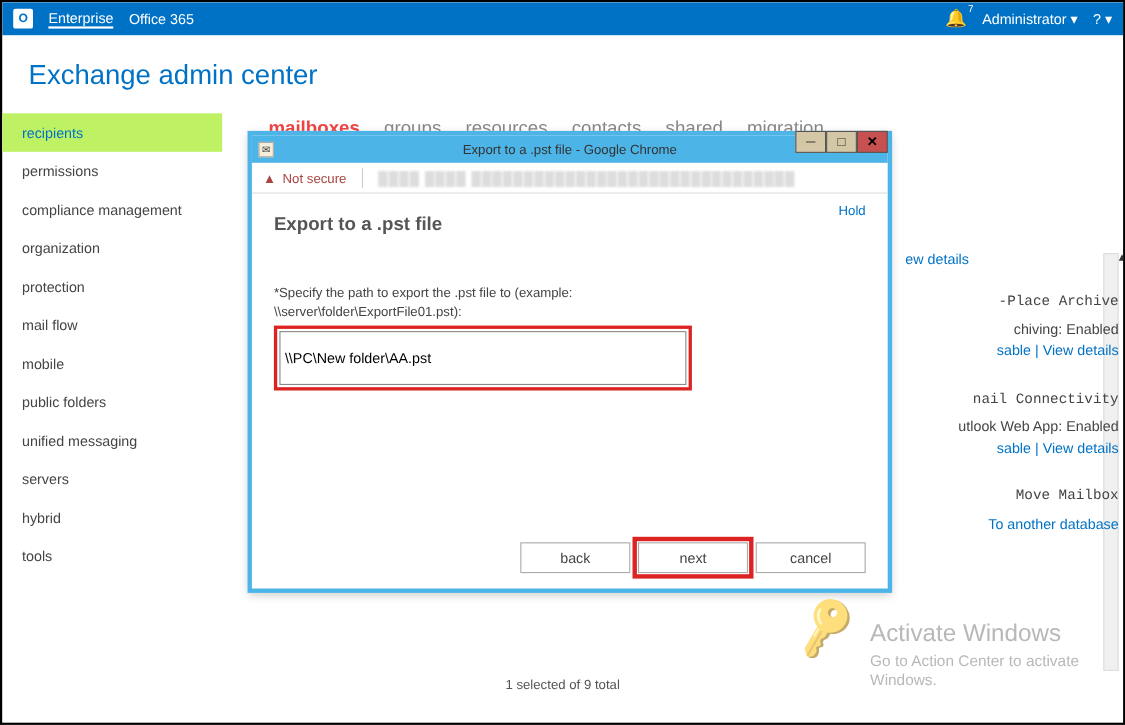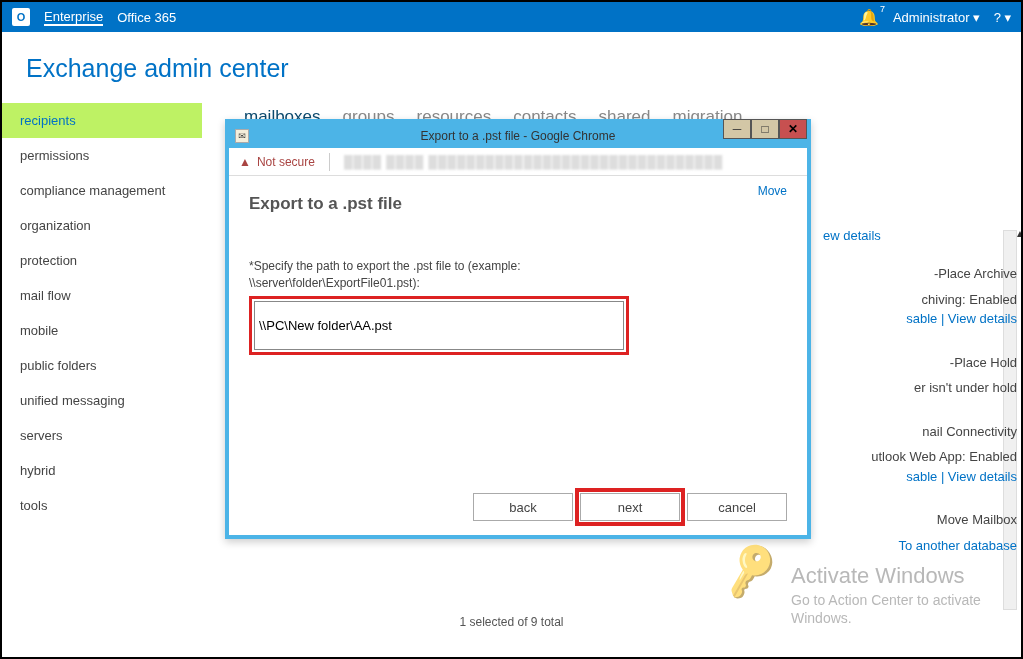--- a/index.html
+++ b/index.html
@@ -21,26 +21,26 @@
 
 
 .main { display: flex; }
 .sidebar { width: 200px; padding-top: 2px; }
 .sidebar .item { padding: 10px 18px; font-size: 13px; color: #444; cursor: pointer; }
 .sidebar .item.active { background: #bef264; color: #0072c6; }
 
 .content { flex: 1; padding: 0 10px; position: relative; }
 .tabs { display: flex; gap: 22px; padding: 6px 0 18px 32px; font-size: 17px; color: #888; }
 .tabs .tab { cursor: pointer; }
-.tabs .tab.active { color: #0c4a6e; }
+.tabs .tab.active { color: #ef4444; font-weight: bold; }
 
 
 .rightpanel { position: absolute; right: 4px; top: 228px; width: 198px; font-size: 13px; color: #444; line-height: 1.5; text-align: right; }
 .rightpanel .section { margin-bottom: 24px; }
-.rightpanel .title { margin-bottom: 6px; }
+.rightpanel .title { margin-bottom: 6px; font-family: Liberation Mono, monospace; }
 .rightpanel .links a { color: #0072c6; text-decoration: none; }
 .rightpanel .links { color: #0072c6; }
 .rightpanel .view-details-top { color: #0072c6; position: absolute; top: -4px; left: 4px; }
 .rightpanel .caret-up { position: absolute; top: -6px; right: -6px; font-size: 12px; color: #333; }
 
 
 .status { position: absolute; bottom: 28px; left: 0; right: 0; text-align: center; font-size: 12px; color: #555; }
 
 
 .dialog { position: absolute; left: 223px; top: 117px; width: 586px; height: 420px; border: 4px solid #4cb4e7; background: #fff; box-shadow: 0 3px 8px rgba(0,0,0,0.2); }
@@ -125,24 +125,20 @@
 <div class="rightpanel">
   <span class="view-details-top">ew details</span>
   <span class="caret-up">▴</span>
   <div style="height:34px"></div>
   <div class="section">
     <div class="title">-Place Archive</div>
     <div>chiving:  Enabled</div>
     <div class="links">sable | View details</div>
   </div>
   <div class="section">
-    <div class="title">-Place Hold</div>
-    <div>er isn't under hold</div>
-  </div>
-  <div class="section">
     <div class="title">nail Connectivity</div>
     <div>utlook Web App:  Enabled</div>
     <div class="links">sable | View details</div>
   </div>
   <div class="section">
     <div class="title">Move Mailbox</div>
     <div class="links"><a href="#">To another database</a></div>
   </div>
 </div>
 
@@ -156,21 +152,21 @@
       <div class="btn close">✕</div>
     </div>
   </div>
   <div class="secbar">
     <span style="color:#a94442;">▲</span>
     <span>Not secure</span>
     <span class="divider"></span>
     <span class="blurred">████ ████ ███████████████████████████████</span>
   </div>
   <div class="body">
-    <a href="#" class="help">Move</a>
+    <a href="#" class="help">Hold</a>
     <h2>Export to a .pst file</h2>
     <div class="label">*Specify the path to export the .pst file to (example:</div>
     <div class="label">\\server\folder\ExportFile01.pst):</div>
     <div class="input-wrap">
       <input type="text" value="\\PC\New folder\AA.pst" style="">
     </div>
     <div class="buttons">
       <div class="btn">back</div>
       <div class="hl">
         <div class="btn">next</div>

